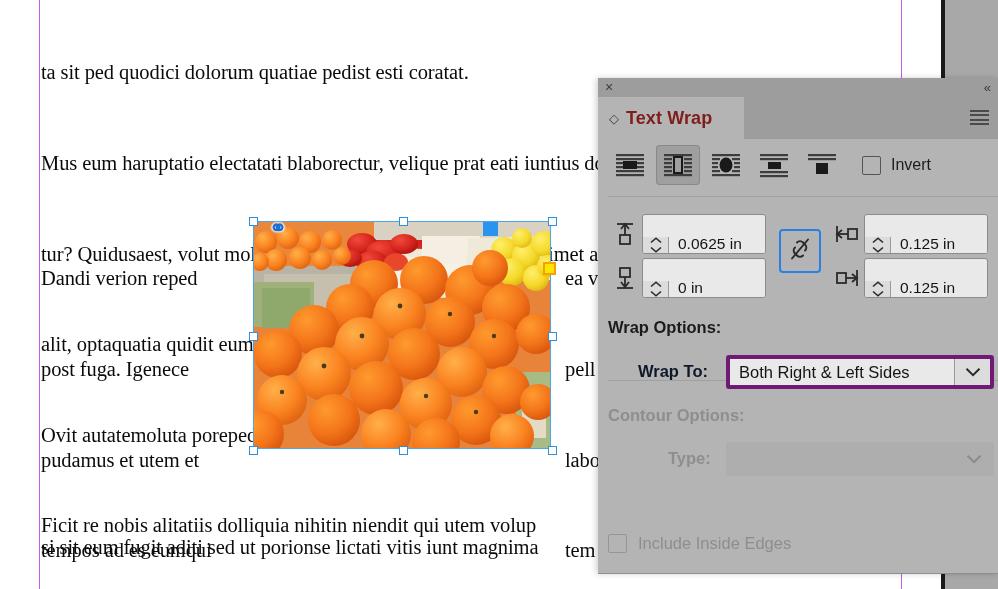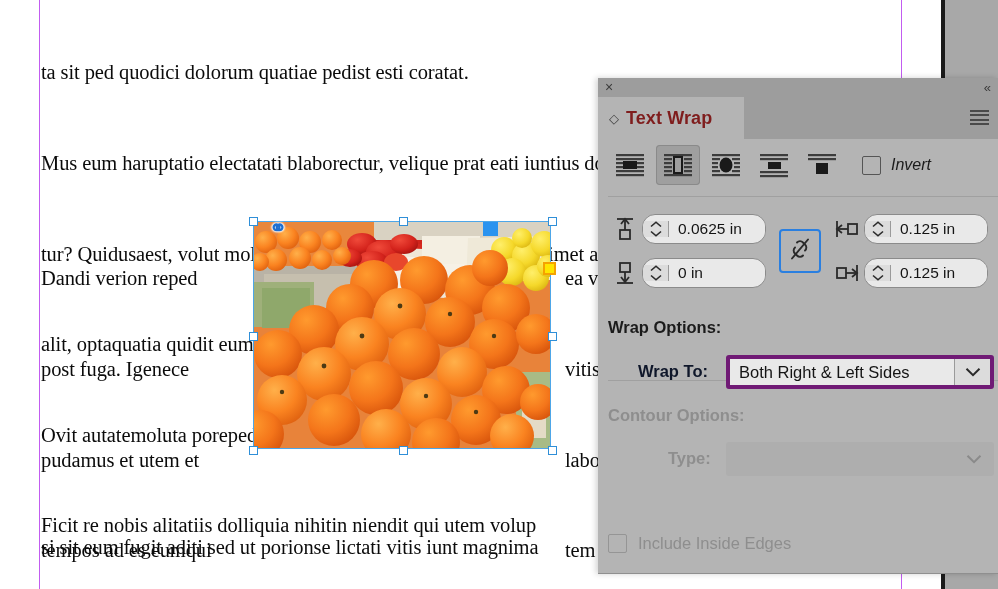--- a/index.html
+++ b/index.html
@@ -194,41 +194,41 @@
   .wrap-btn.active { background: #9f9f9f; box-shadow: inset 0 0 0 1px #8a8a8a; }
   .wrap-btn svg { display: block; }
   #invert-wrap {
     display: flex; align-items: center; gap: 10px; margin-left: 14px;
     cursor: pointer;
   }
   #invert-box {
     width: 19px; height: 19px; background: #b4b4b4;
     border: 1px solid #555; border-radius: 2px;
   }
-  #invert-label { font-size: 16px; color: #1c1c1c; font-style: italic; }
+  #invert-label { font-size: 16px; color: #1c1c1c; }
 
   #divider-1 {
     position: absolute; left: 10px; top: 118px; width: 390px; height: 1px;
     background: #a0a0a0;
   }
 
   
   .off-row { position: absolute; display: flex; align-items: center; }
   #off-top    { left: 612px; top: 214px; }
   #off-bottom { left: 612px; top: 258px; }
   #off-left   { left: 834px; top: 214px; }
   #off-right  { left: 834px; top: 258px; }
   .off-icon {
     width: 26px; height: 30px;
     display: flex; align-items: center; justify-content: center;
     margin-right: 4px;
   }
   .field {
-    display: flex; align-items: center; height: 30px;
-    border: 1px solid #8b8b8b; border-radius: 13px; overflow: hidden;
+    display: flex; align-items: flex-end; height: 40px;
+    border: 1px solid #8b8b8b; border-radius: 3px; overflow: hidden;
     background: #e9e9e9;
   }
   .stepper {
     width: 26px; background: #dcdcdc; border-right: 1px solid #9a9a9a;
     display: flex; flex-direction: column; align-items: center;
     justify-content: center; gap: 2px; cursor: pointer;
   }
   .stepper svg { display: block; }
   .field-val {
     display: flex; align-items: center;
@@ -335,21 +335,21 @@
       <span class="ln">tempos ad es eumqui</span>
       
       
       
       
       
     </div>
 
     <div class="doc-right-frag">
       <span class="ln">ea v</span>
-      <span class="ln">vitis</span>
+      <span class="ln">pell</span>
       <span class="ln">labo</span>
       <span class="ln">tem</span>
       
       
       
       
       
     </div>
 
     <div class="doc-tail">

